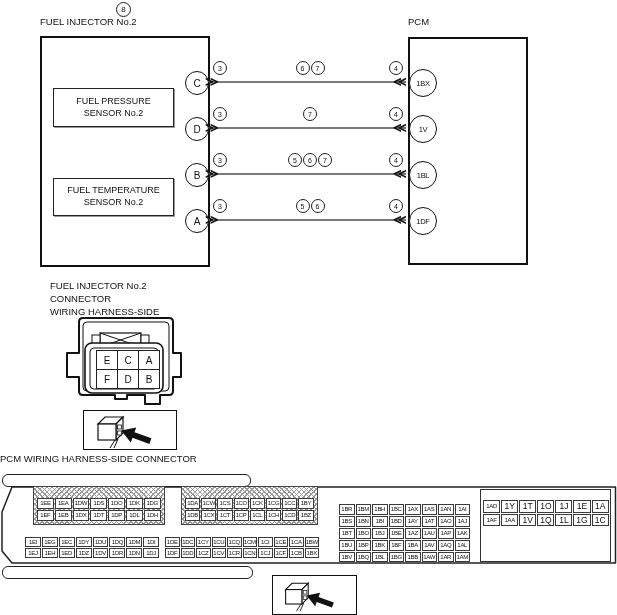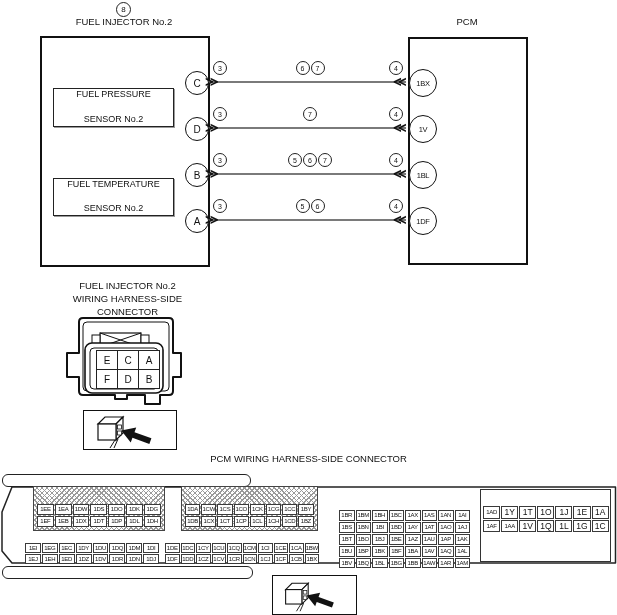--- a/index.html
+++ b/index.html
@@ -1,22 +1,22 @@
 <!DOCTYPE html>
 <html><head>
 <meta charset="utf-8">
 <style>
   html,body{margin:0;padding:0;background:#fff}
   #stage{position:relative;width:617px;height:615px;background:#fff;overflow:hidden;
          font-family:"Liberation Sans",sans-serif;color:#111}
   .abs{position:absolute}
   .frame{position:absolute;border:2px solid #111;background:#fff;z-index:1}
-  .title{position:absolute;text-align:center;font-size:9.5px;letter-spacing:0;white-space:nowrap}
+  .title{position:absolute;text-align:left;font-size:9.5px;letter-spacing:0;white-space:nowrap}
   .sensor{position:absolute;border:1px solid #222;box-shadow:1px 1px 0 #9a9a9a;background:#fff;
-          display:flex;flex-direction:column;align-items:center;justify-content:space-between;
+          display:flex;flex-direction:column;align-items:center;justify-content:center;
           font-size:9px;line-height:1.3;text-align:center;z-index:2}
   #wire-layer{position:absolute;left:0;top:0;width:617px;height:280px;z-index:2}
   .wline{position:absolute;background:#7a7a7a;z-index:2}
   .lcirc{position:absolute;width:22px;height:22px;border:1.5px solid #111;border-radius:50%;
          background:#fff;display:flex;align-items:center;justify-content:center;font-size:10px;z-index:4}
   .pcirc{position:absolute;width:26px;height:26px;border:1.5px solid #111;border-radius:50%;
          background:#fff;display:flex;align-items:center;justify-content:center;
          font-size:7.5px;letter-spacing:-.3px;z-index:4}
   .ncirc{position:absolute;width:12px;height:12px;border:1px solid #222;border-radius:50%;background:#fff;
          display:flex;align-items:center;justify-content:center;font-size:7px;z-index:3}
@@ -34,21 +34,21 @@
   
   #pcm-body{position:absolute;left:0;top:486px;z-index:1}
   .bar{position:absolute;border:1.5px solid #222;border-radius:6px;background:#fff;height:11px;z-index:2}
   .hatch{position:absolute;z-index:3;border:1px solid #444;padding:3px;
          background:
           repeating-linear-gradient(45deg,#9a9a9a 0 1px,rgba(0,0,0,0) 1px 3.5px),
           repeating-linear-gradient(-45deg,#9a9a9a 0 1px,#fff 1px 3.5px)}
   .grid{z-index:3}
   .grid.abs{position:absolute}
   .grow{display:flex;gap:1px;margin-top:1px}
-  .grow:first-child{margin-top:14px}
+  .grow:first-child{margin-top:8px}
   .gcell{box-sizing:border-box;border:1px solid #3a3a3a;background:#fff;
          display:flex;align-items:center;justify-content:center;
          font-size:6px;letter-spacing:-.3px;white-space:nowrap;overflow:hidden}
   .gcell.big{font-size:8.5px;letter-spacing:0}
   #g1-top .gcell{width:16.8px;height:10.8px}
   #g2-top .gcell{width:15.2px;height:10.8px}
   #g1-bottom .gcell{width:15.9px;height:9.9px}
   #g2-bottom .gcell{width:14.5px;height:9.9px}
   #g3 .gcell{width:15.5px;height:10.9px}
   #g4-border{position:absolute;left:480px;top:489px;width:129px;height:71px;border:1.5px solid #333;z-index:3;background:#fff}
@@ -118,22 +118,22 @@
         <div class="ncirc rel">5</div>
         <div class="ncirc rel">6</div>
       </div>
       <div class="ncirc" style="left: 389px; top: 199px;">4</div>
       <div class="chev" style="left: 393px; top: 211px;">≪</div>
       <div class="pcirc" style="left: 409px; top: 207px;">1DF</div>
     </div>
 
   <div class="title" style="left:50px;top:279px;width:155px;line-height:13px">
     <div>FUEL INJECTOR No.2</div>
+    <div>CONNECTOR</div>
     <div>WIRING HARNESS-SIDE</div>
-    <div>CONNECTOR</div>
   </div>
 
   <svg class="abs" style="left:62px;top:316px;z-index:2" width="124" height="92" viewBox="0 0 124 92">
     <path d="M21,2 H107 Q111,2 111,6 V37 H119 V61 H111 V75 Q111,79 107,79 H98 V88 H83 V79 H65 V83 H53 V79 H21 Q17,79 17,75 V61 H5 V37 H17 V6 Q17,2 21,2 Z" fill="#fff" stroke="#111" stroke-width="2" stroke-linejoin="round"></path>
     <path d="M25,6 H103 Q107,6 107,10 V71 Q107,75 103,75 H25 Q21,75 21,71 V10 Q21,6 25,6 Z" fill="none" stroke="#111" stroke-width="1"></path>
     <rect x="38" y="17" width="41" height="14" fill="#fff" stroke="#111" stroke-width="1.2"></rect>
     <line x1="38" y1="17" x2="79" y2="31" stroke="#111" stroke-width="1"></line>
     <line x1="38" y1="31" x2="79" y2="17" stroke="#111" stroke-width="1"></line>
     <rect x="30" y="19" width="8" height="10" fill="#fff" stroke="#111" stroke-width="1"></rect>
     <rect x="79" y="19" width="8" height="10" fill="#fff" stroke="#111" stroke-width="1"></rect>

